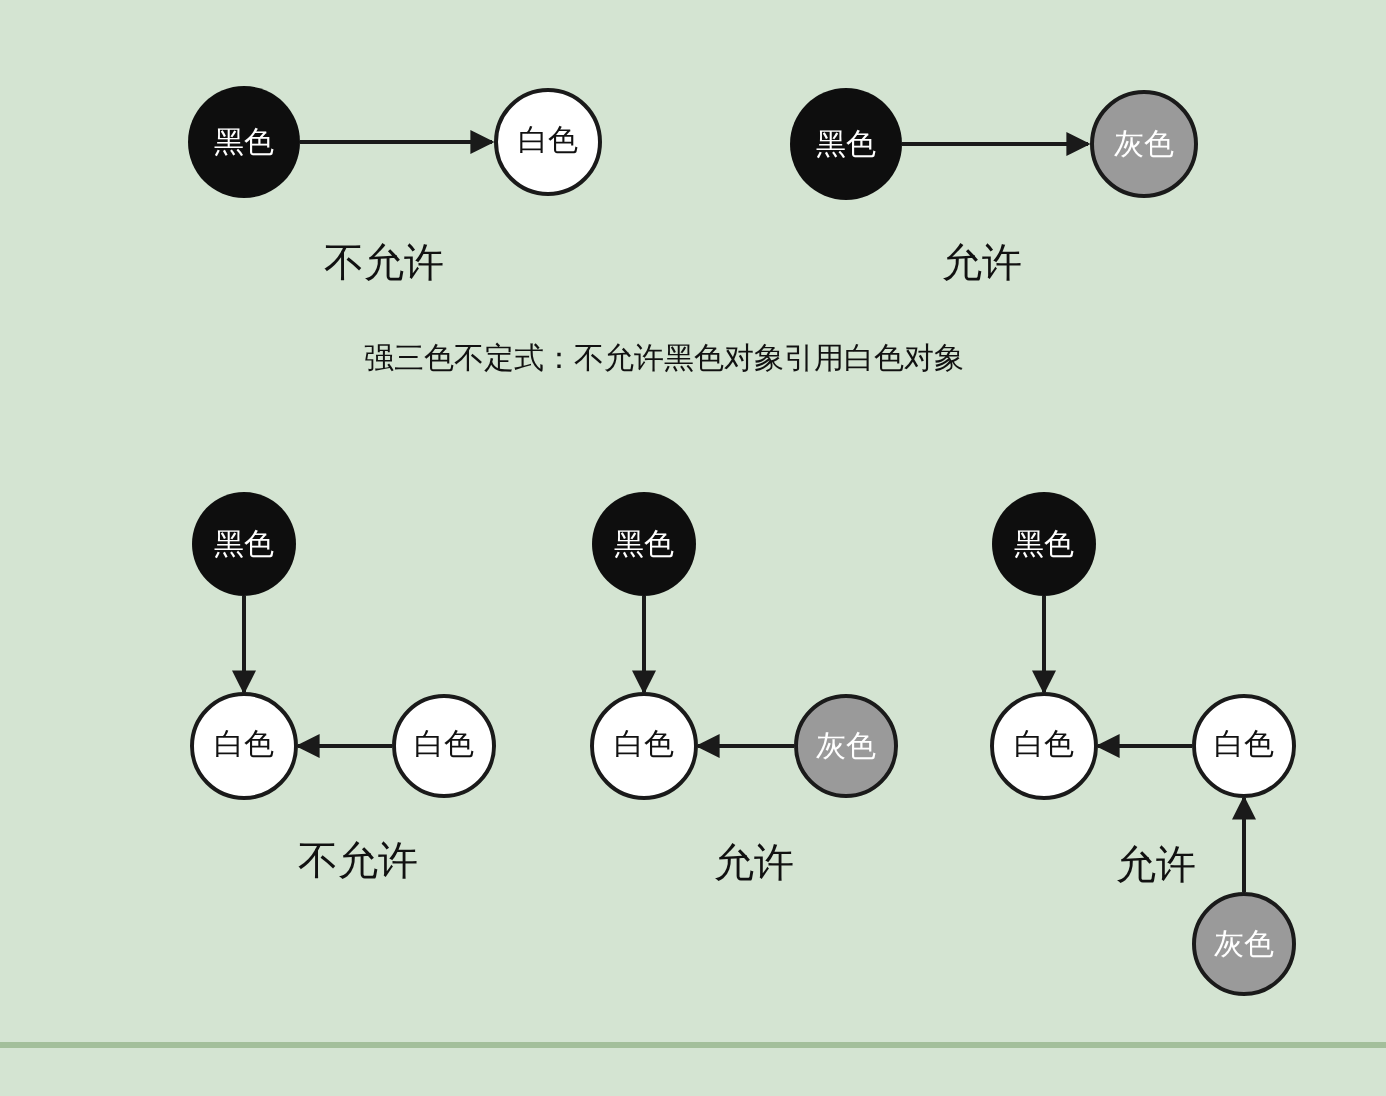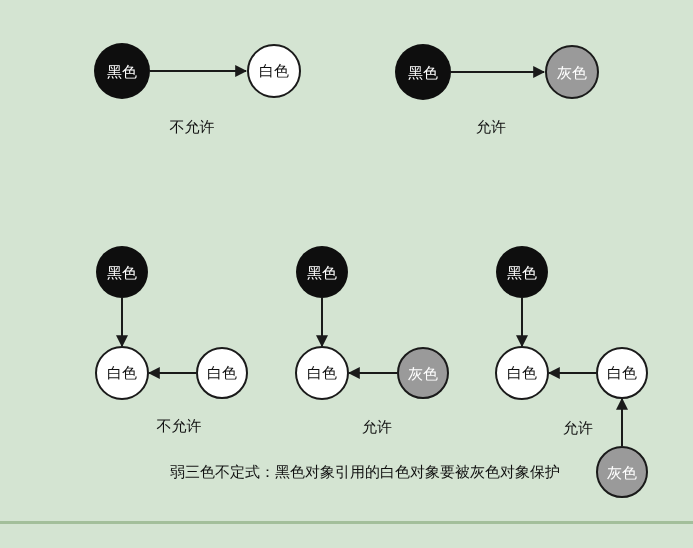--- a/index.html
+++ b/index.html
@@ -44,21 +44,21 @@
     font-family: Liberation Serif, serif;
   }
   .node.gray {
     background: var(--node-gray, #9a9a9a);
     color: var(--text-light, #ffffff);
     border: 2px solid var(--stroke, #1a1a1a);
   }
   .verdict {
     position: absolute;
     transform: translateX(-50%);
-    font-size: 15px;
+    font-size: 20px;
     color: var(--text-dark, #111111);
     white-space: nowrap;
   }
   .caption {
     position: absolute;
     transform: translateX(-50%);
     font-size: 15px;
     color: var(--text-dark, #111111);
     white-space: nowrap;
   }
@@ -97,33 +97,33 @@
   </svg>
 
   <div class="node black" style="left:94px;top:43px;width:56px;height:56px;">黑色</div>
   <div class="node white" style="left:247px;top:44px;width:54px;height:54px;">白色</div>
   <div class="verdict" style="left:192px;top:118px;">不允许</div>
 
   <div class="node black" style="left:395px;top:44px;width:56px;height:56px;">黑色</div>
   <div class="node gray" style="left:545px;top:45px;width:54px;height:54px;">灰色</div>
   <div class="verdict" style="left:491px;top:118px;">允许</div>
 
+  <div class="caption" style="left:332px;top:170px;">强三色不定式：不允许黑色对象引用白色对象</div>
 
   <div class="node black" style="left:96px;top:246px;width:52px;height:52px;">黑色</div>
   <div class="node white" style="left:95px;top:346px;width:54px;height:54px;">白色</div>
   <div class="node white" style="left:196px;top:347px;width:52px;height:52px;">白色</div>
   <div class="verdict" style="left:179px;top:417px;">不允许</div>
 
   <div class="node black" style="left:296px;top:246px;width:52px;height:52px;">黑色</div>
   <div class="node white" style="left:295px;top:346px;width:54px;height:54px;">白色</div>
   <div class="node gray" style="left:397px;top:347px;width:52px;height:52px;">灰色</div>
   <div class="verdict" style="left:377px;top:418px;">允许</div>
 
   <div class="node black" style="left:496px;top:246px;width:52px;height:52px;">黑色</div>
   <div class="node white" style="left:495px;top:346px;width:54px;height:54px;">白色</div>
   <div class="node white" style="left:596px;top:347px;width:52px;height:52px;">白色</div>
   <div class="node gray" style="left:596px;top:446px;width:52px;height:52px;">灰色</div>
   <div class="verdict" style="left:578px;top:419px;">允许</div>
 
-  <div class="caption" style="left:365px;top:463px;">弱三色不定式：黑色对象引用的白色对象要被灰色对象保护</div>
 
   <div class="bottom-edge"></div>
 </div>
 
 </body></html>

